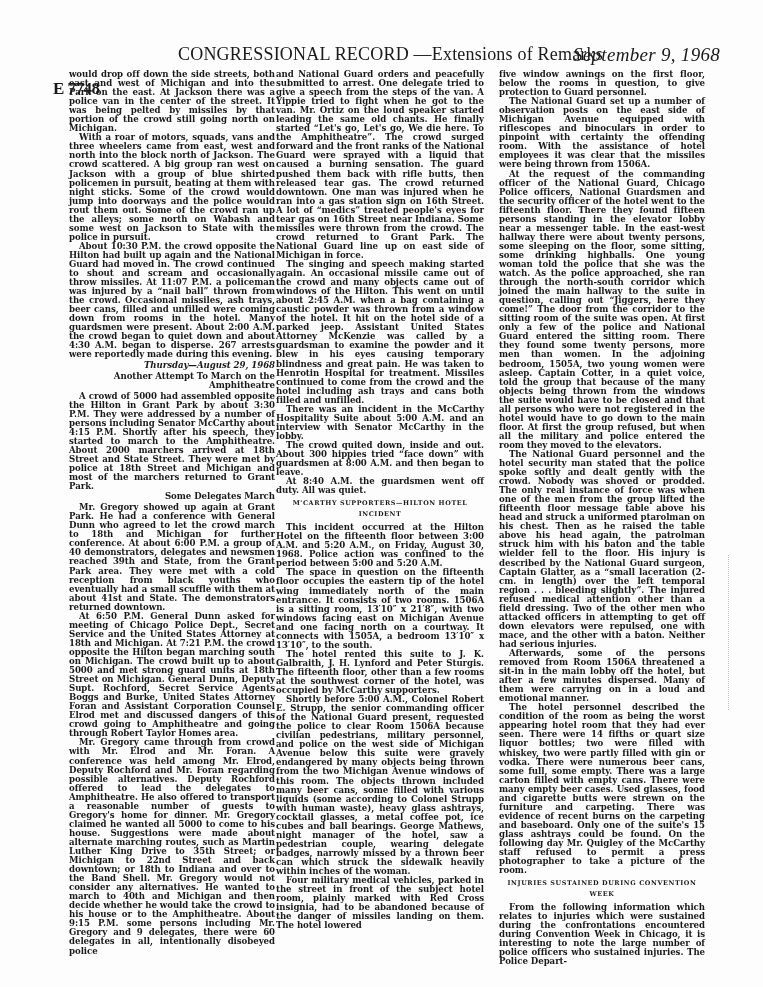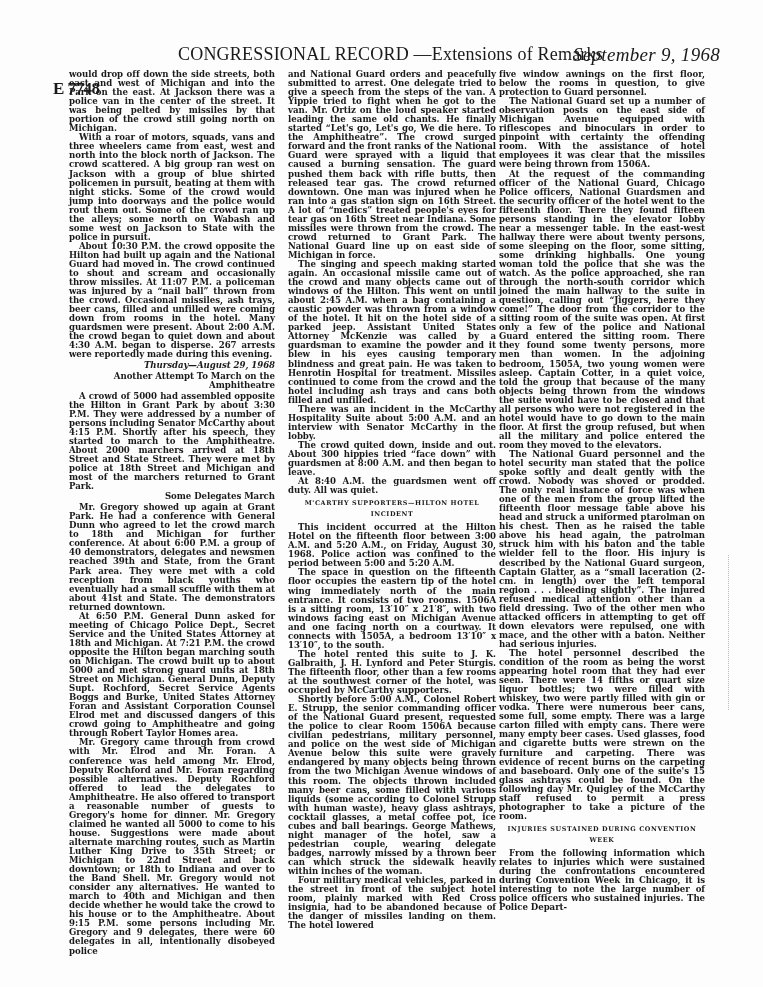--- a/index.html
+++ b/index.html
@@ -69,21 +69,21 @@
       top: 0;
       width: 206px;
       font-size: 8.6px;
       line-height: 9.05px;
       text-align: justify;
       hyphens: manual;
       font-weight: bold;
       letter-spacing: -0.05px;
     }
     .col.c1 { left: 19px; }
-    .col.c2 { left: 226px; width: 208px; margin-left: 12px; }
+    .col.c2 { left: 226px; width: 208px; }
     .col.c3 { left: 449px; width: 206px; }
     .col p {
       margin: 0;
       text-indent: 10px;
     }
     .col p.noindent { text-indent: 0; }
     .col .subhead {
       text-align: right;
       text-indent: 0;
       margin: 1px 0 2px 0;
@@ -151,20 +151,21 @@
       <p>The hotel rented this suite to J. K. Galbraith, J. H. Lynford and Peter Sturgis. The fifteenth floor, other than a few rooms at the southwest corner of the hotel, was occupied by McCarthy supporters.</p>
       <p>Shortly before 5:00 A.M., Colonel Robert E. Strupp, the senior commanding officer of the National Guard present, requested the police to clear Room 1506A because civilian pedestrians, military personnel, and police on the west side of Michigan Avenue below this suite were gravely endangered by many objects being thrown from the two Michigan Avenue windows of this room. The objects thrown included many beer cans, some filled with various liquids (some according to Colonel Strupp with human waste), heavy glass ashtrays, cocktail glasses, a metal coffee pot, ice cubes and ball bearings. George Mathews, night manager of the hotel, saw a pedestrian couple, wearing delegate badges, narrowly missed by a thrown beer can which struck the sidewalk heavily within inches of the woman.</p>
       <p>Four military medical vehicles, parked in the street in front of the subject hotel room, plainly marked with Red Cross insignia, had to be abandoned because of the danger of missiles landing on them. The hotel lowered</p>
     </div>
 
     <div class="col c3">
       <p class="noindent">five window awnings on the first floor, below the rooms in question, to give protection to Guard personnel.</p>
       <p>The National Guard set up a number of observation posts on the east side of Michigan Avenue equipped with riflescopes and binoculars in order to pinpoint with certainty the offending room. With the assistance of hotel employees it was clear that the missiles were being thrown from 1506A.</p>
       <p>At the request of the commanding officer of the National Guard, Chicago Police officers, National Guardsmen and the security officer of the hotel went to the fifteenth floor. There they found fifteen persons standing in the elevator lobby near a messenger table. In the east-west hallway there were about twenty persons, some sleeping on the floor, some sitting, some drinking highballs. One young woman told the police that she was the watch. As the police approached, she ran through the north-south corridor which joined the main hallway to the suite in question, calling out “Jiggers, here they come!” The door from the corridor to the sitting room of the suite was open. At first only a few of the police and National Guard entered the sitting room. There they found some twenty persons, more men than women. In the adjoining bedroom, 1505A, two young women were asleep. Captain Cotter, in a quiet voice, told the group that because of the many objects being thrown from the windows the suite would have to be closed and that all persons who were not registered in the hotel would have to go down to the main floor. At first the group refused, but when all the military and police entered the room they moved to the elevators.</p>
       <p>The National Guard personnel and the hotel security man stated that the police spoke softly and dealt gently with the crowd. Nobody was shoved or prodded. The only real instance of force was when one of the men from the group lifted the fifteenth floor message table above his head and struck a uniformed ptarolman on his chest. Then as he raised the table above his head again, the patrolman struck him with his baton and the table wielder fell to the floor. His injury is described by the National Guard surgeon, Captain Glatter, as a “small laceration (2-cm. in length) over the left temporal region . . . bleeding slightly”. The injured refused medical attention other than a field dressing. Two of the other men who attacked officers in attempting to get off down elevators were repulsed, one with mace, and the other with a baton. Neither had serious injuries.</p>
+      <p>Afterwards, some of the persons removed from Room 1506A threatened a sit-in in the main lobby off the hotel, but after a few minutes dispersed. Many of them were carrying on in a loud and emotional manner.</p>
       <p>The hotel personnel described the condition of the room as being the worst appearing hotel room that they had ever seen. There were 14 fifths or quart size liquor bottles; two were filled with whiskey, two were partly filled with gin or vodka. There were numerous beer cans, some full, some empty. There was a large carton filled with empty cans. There were many empty beer cases. Used glasses, food and cigarette butts were strewn on the furniture and carpeting. There was evidence of recent burns on the carpeting and baseboard. Only one of the suite's 15 glass ashtrays could be found. On the following day Mr. Quigley of the McCarthy staff refused to permit a press photographer to take a picture of the room.</p>
       <p class="smallcaps-head left">INJURIES SUSTAINED DURING CONVENTION WEEK</p>
       <p>From the following information which relates to injuries which were sustained during the confrontations encountered during Convention Week in Chicago, it is interesting to note the large number of police officers who sustained injuries. The Police Depart-</p>
     </div>
 
   </div>
 </div>
 
 <div class="margin-rule"></div>
 

